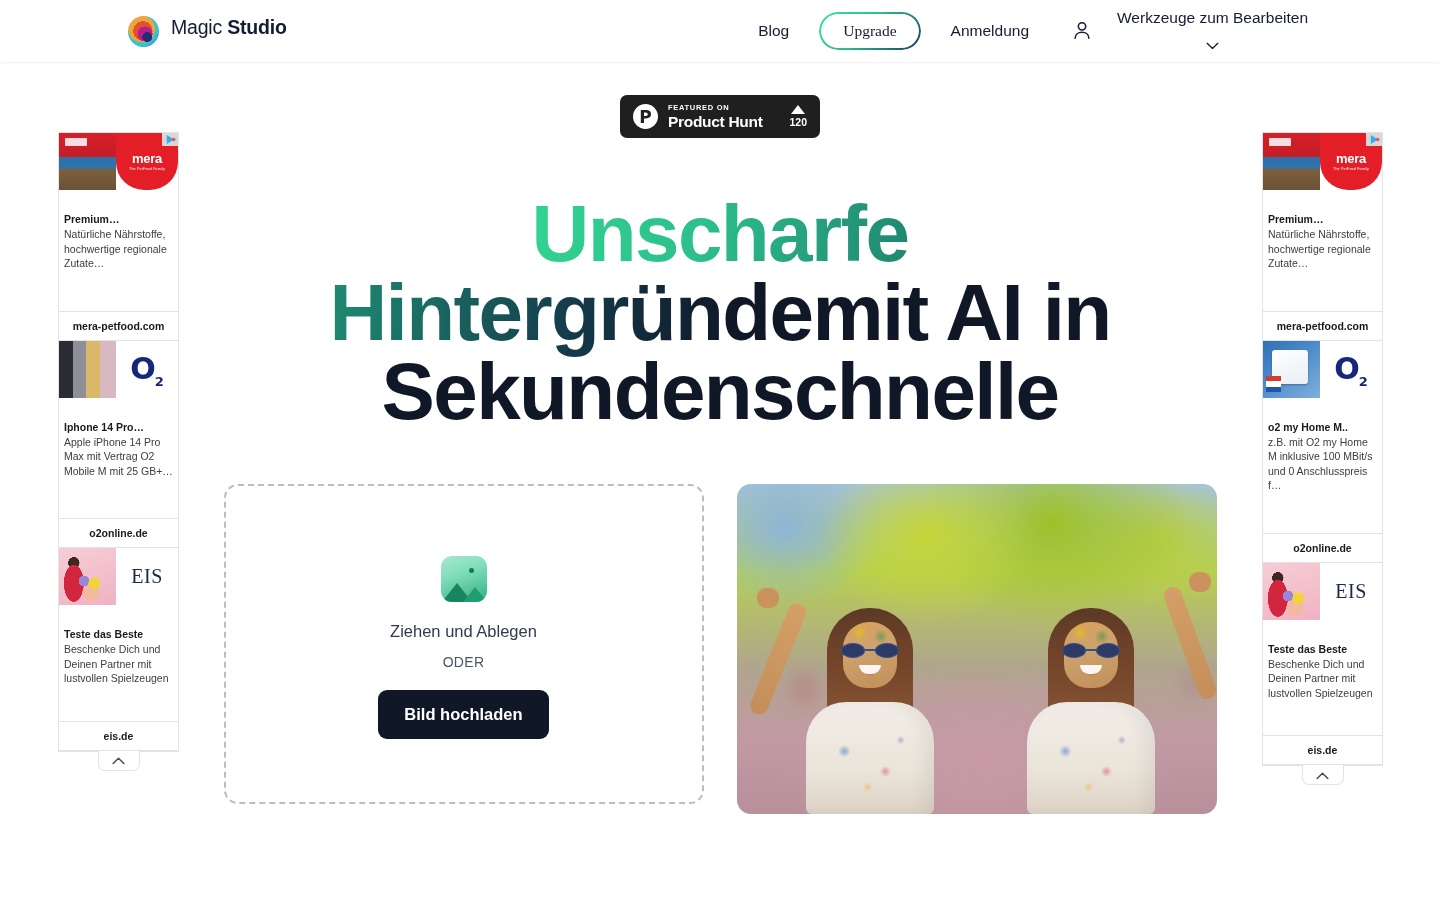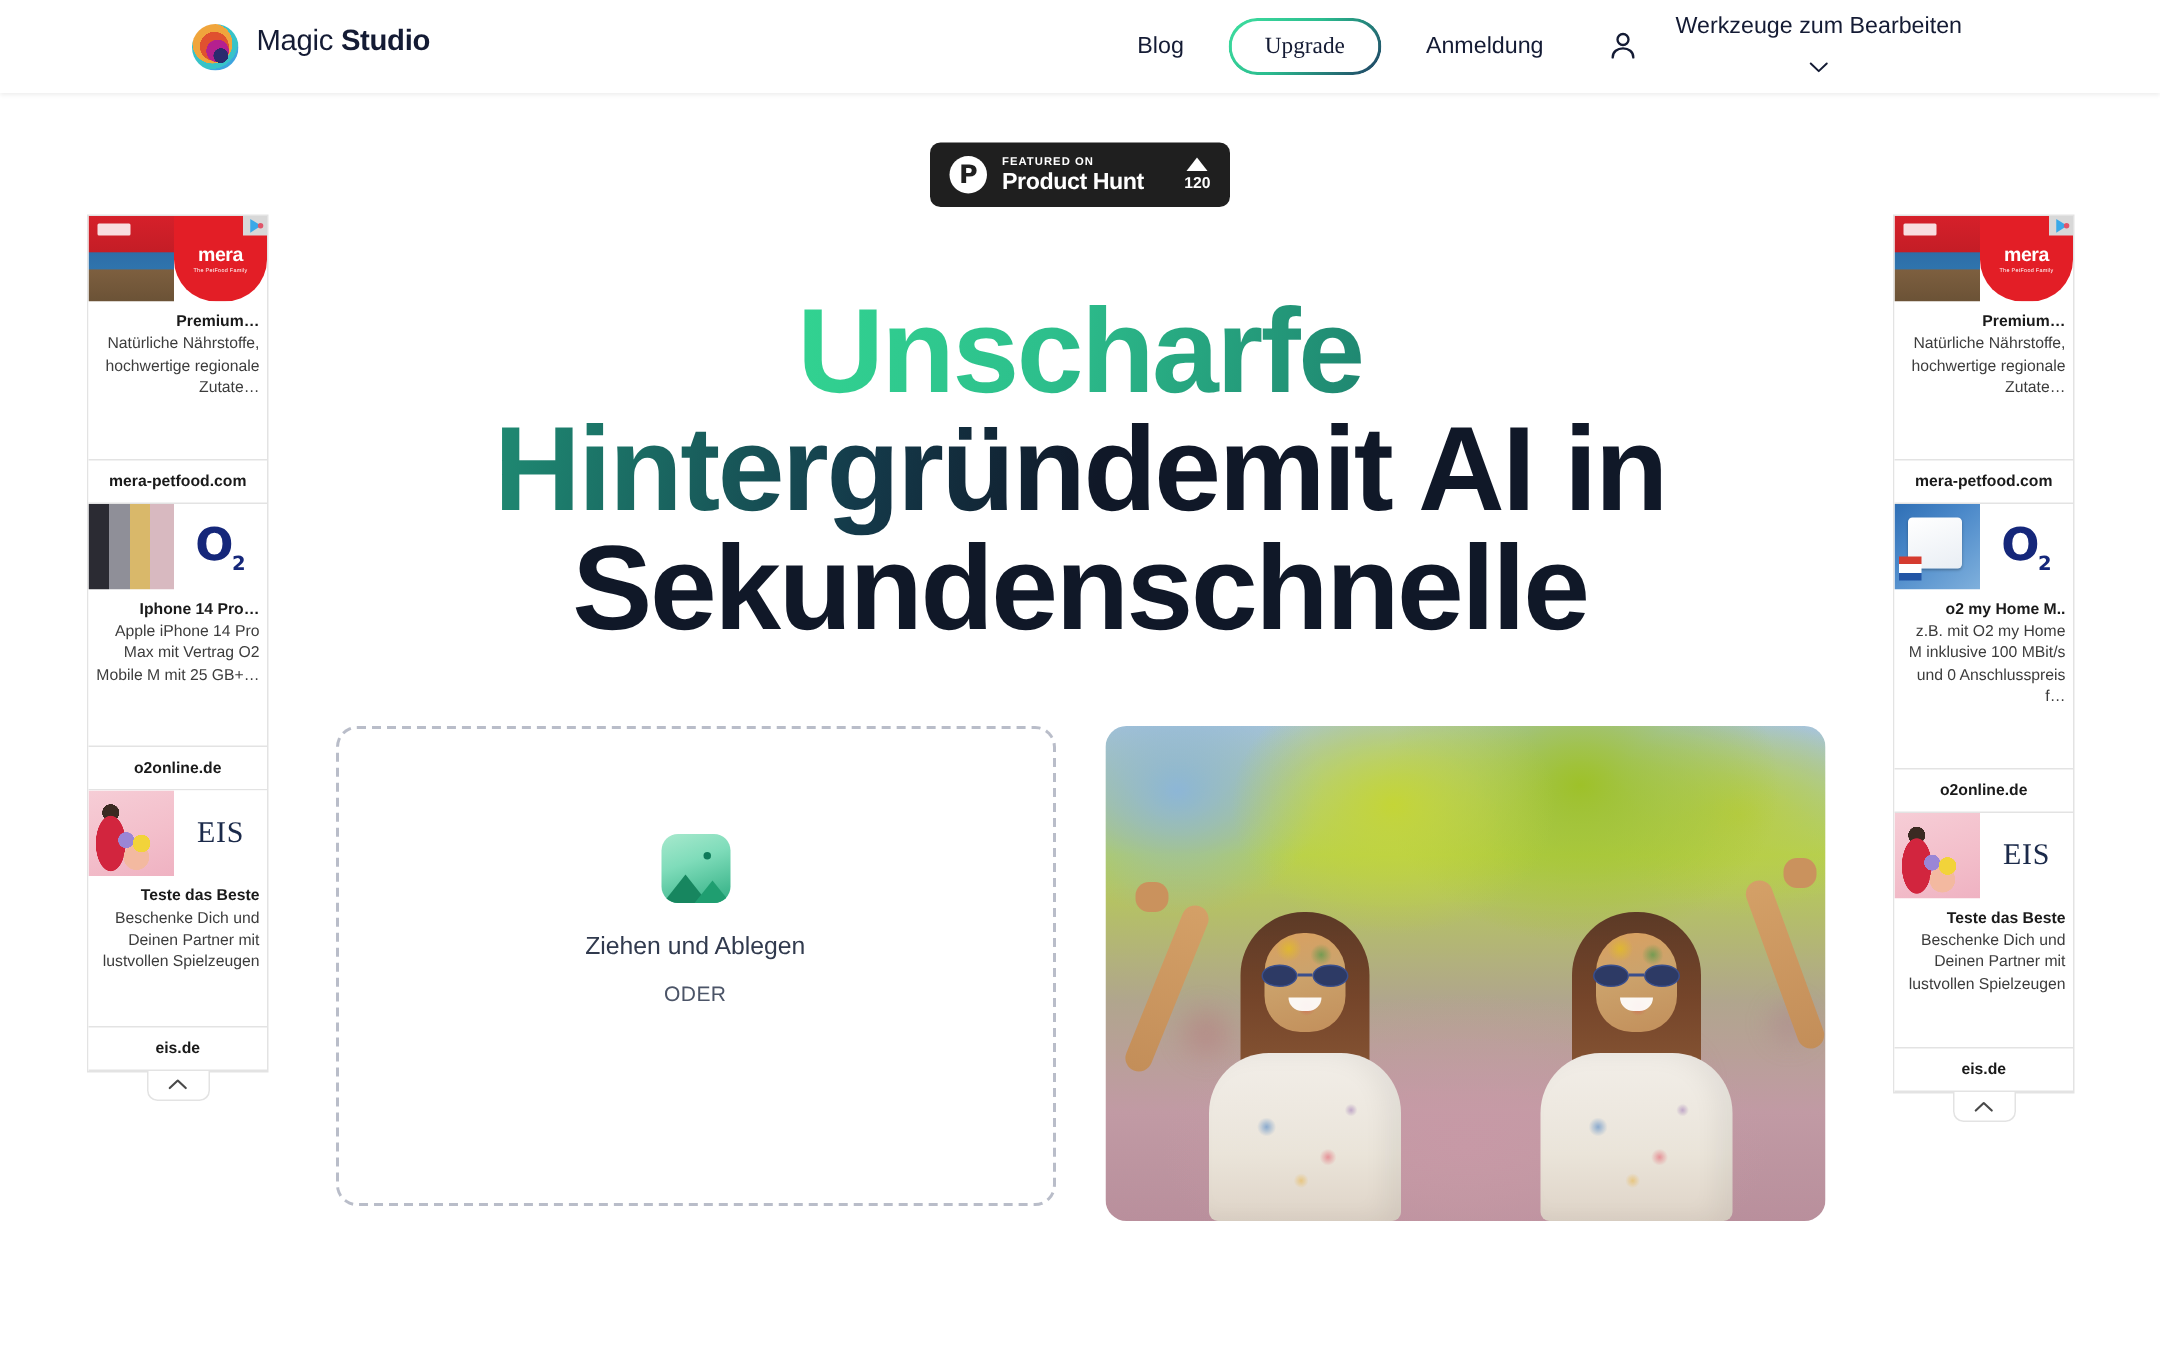--- a/index.html
+++ b/index.html
@@ -335,21 +335,21 @@
   .fist {
     position:absolute; width: 22px; height: 20px; border-radius: 9px;
     background: #c89260;
   }
   .p1 .fist { left: -38px; bottom: 206px; }
   .p2 .fist { right: -40px; bottom: 222px; }
 
   
   .ad-rail {
     position: absolute;
-    top: 143px;
+    top: 132px;
     width: 121px;
     background: #ffffff;
     border: 1px solid #e3e3e3;
     z-index: 30;
   }
   .ad-rail.left  { left: 58px; }
   .ad-rail.right { left: 1262px; }
 
   .ad-card {
     position: relative;
@@ -436,21 +436,21 @@
 
   .adchoice {
     position:absolute; top:0; right:0;
     width:16px; height:13px;
     background:#d8d8d8;
     display:flex; align-items:center; justify-content:center;
     z-index:5;
   }
   .adchoice svg{ display:block; }
 
-  .ad-body { padding: 6px 5px 10px; text-align: right; }
+  .ad-body { padding: 6px 5px 10px; text-align: left; margin-top: 16px; }
   .ad-title {
     font-size: 10.5px; font-weight: 700; color: #1a1a1a;
     line-height: 14px; margin-bottom: 1px;
     white-space: nowrap; overflow: hidden; text-overflow: ellipsis;
     font-family:"Liberation Sans", sans-serif;
   }
   .ad-desc {
     font-size: 10.5px; color: #3c3c3c; line-height: 14.5px;
     font-family:"Liberation Sans", sans-serif;
   }
@@ -528,20 +528,21 @@
 <div class="content-row">
 
   <div class="dropzone">
     <div class="dz-icon">
       <span class="dot"></span>
         <span class="mt1"></span>
         <span class="mt2"></span>
     </div>
     <div class="dz-title">Ziehen und Ablegen</div>
     <div class="dz-or">ODER</div>
+    <button class="dz-btn">Bild hochladen</button>
   </div>
 
   <div class="photo">
     <div class="ph-blurlayer"></div>
     <div class="p1">
       <span class="arm l"></span>
         <span class="fist"></span>
       <span class="hair"></span>
       <span class="torso"></span>
       <span class="face"></span>

